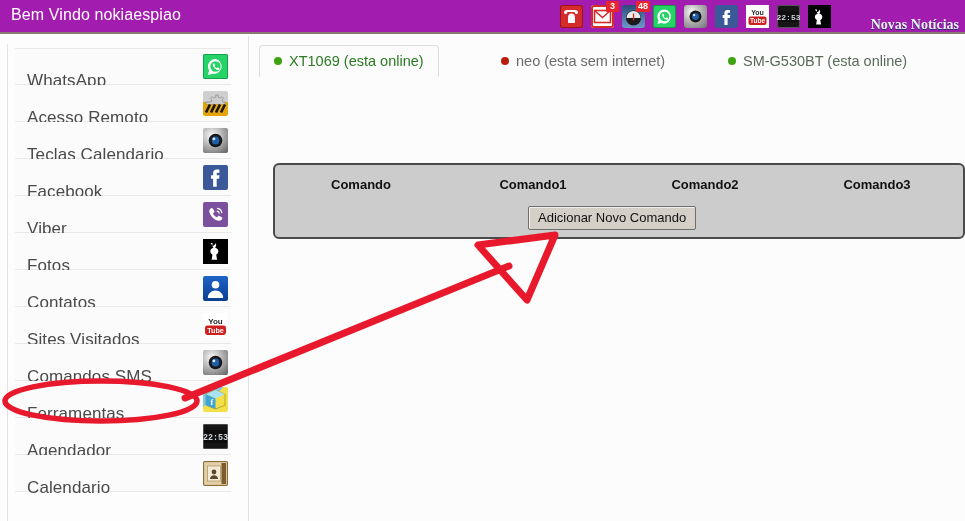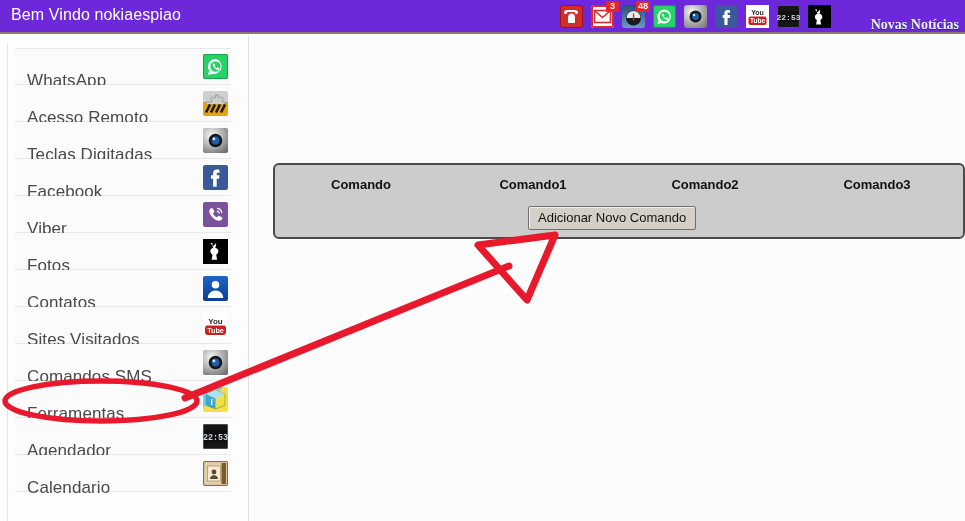--- a/index.html
+++ b/index.html
@@ -14,21 +14,21 @@
     width: 965px; height: 521px;
     background: #fff;
     overflow: hidden;
   }
 
   
   #header {
     position: absolute;
     left: 0; top: 0;
     width: 965px; height: 34px;
-    background: #6d28d9;
+    background: #a21caf;
     border-bottom: 2px solid #8a7a72;
     box-sizing: border-box;
   }
   #welcome-title {
     position: absolute;
     left: 11px; top: 6px;
     color: #ffffff;
     font-size: 16px;
     letter-spacing: .1px;
     white-space: nowrap;
@@ -341,21 +341,21 @@
         <span class="menu-icon mi-gear">
           <svg width="25" height="25" viewBox="0 0 25 25">
             <path d="M3 13.5h19V11h-2.1l-.8-2 1.5-1.5-1.8-1.8L17.3 7l-2-.8V4h-2.6v2.2l-2 .8-1.5-1.4L7.4 7.5 8.9 9l-.8 2H3z" fill="#cdcdcd" stroke="#7d7d7d" stroke-width=".6"></path>
             <rect x="2.5" y="13.5" width="20" height="8" fill="#e5a40d"></rect>
             <path d="M3 21.5 L7 13.5 M8 21.5 L12 13.5 M13 21.5 L17 13.5 M18 21.5 L22 13.5" stroke="#181818" stroke-width="2.6"></path>
           </svg>
         </span>
       </div>
 
       <div class="menu-item">
-        <span class="menu-label">Teclas Digitadas</span>
+        <span class="menu-label">Teclas Calendario</span>
         <span class="menu-icon mi-cam">
           <svg width="25" height="25" viewBox="0 0 25 25">
             <circle cx="12.5" cy="12.5" r="6.8" fill="#16181c"></circle>
             <circle cx="12.5" cy="12.5" r="3.9" fill="#1f5fa8"></circle>
             <circle cx="10.9" cy="10.9" r="1.4" fill="#e2ecf8"></circle>
           </svg>
         </span>
       </div>
 
       <div class="menu-item">
@@ -455,20 +455,34 @@
             <rect x="18.5" y="2" width="4.5" height="21" fill="#7a5c2e"></rect>
           </svg>
         </span>
       </div>
 
     </div>
   </div>
 
   <div id="content">
 
+    <div id="tabbar">
+      <div class="tab active" style="left:0px; padding:0 14px;">
+        <span class="dot online"></span>
+        <span class="tab-label">XT1069 (esta online)</span>
+      </div>
+      <div class="tab" style="left:228px; padding:0 14px;">
+        <span class="dot offline"></span>
+        <span class="tab-label offline">neo (esta sem internet)</span>
+      </div>
+      <div class="tab" style="left:455px; padding:0 14px;">
+        <span class="dot online"></span>
+        <span class="tab-label online">SM-G530BT (esta online)</span>
+      </div>
+    </div>
 
     <div id="command-panel">
       <div id="command-headers">
         <div class="cmd-col">Comando</div>
         <div class="cmd-col">Comando1</div>
         <div class="cmd-col">Comando2</div>
         <div class="cmd-col">Comando3</div>
       </div>
       <div id="add-command-button">Adicionar Novo Comando</div>
     </div>

